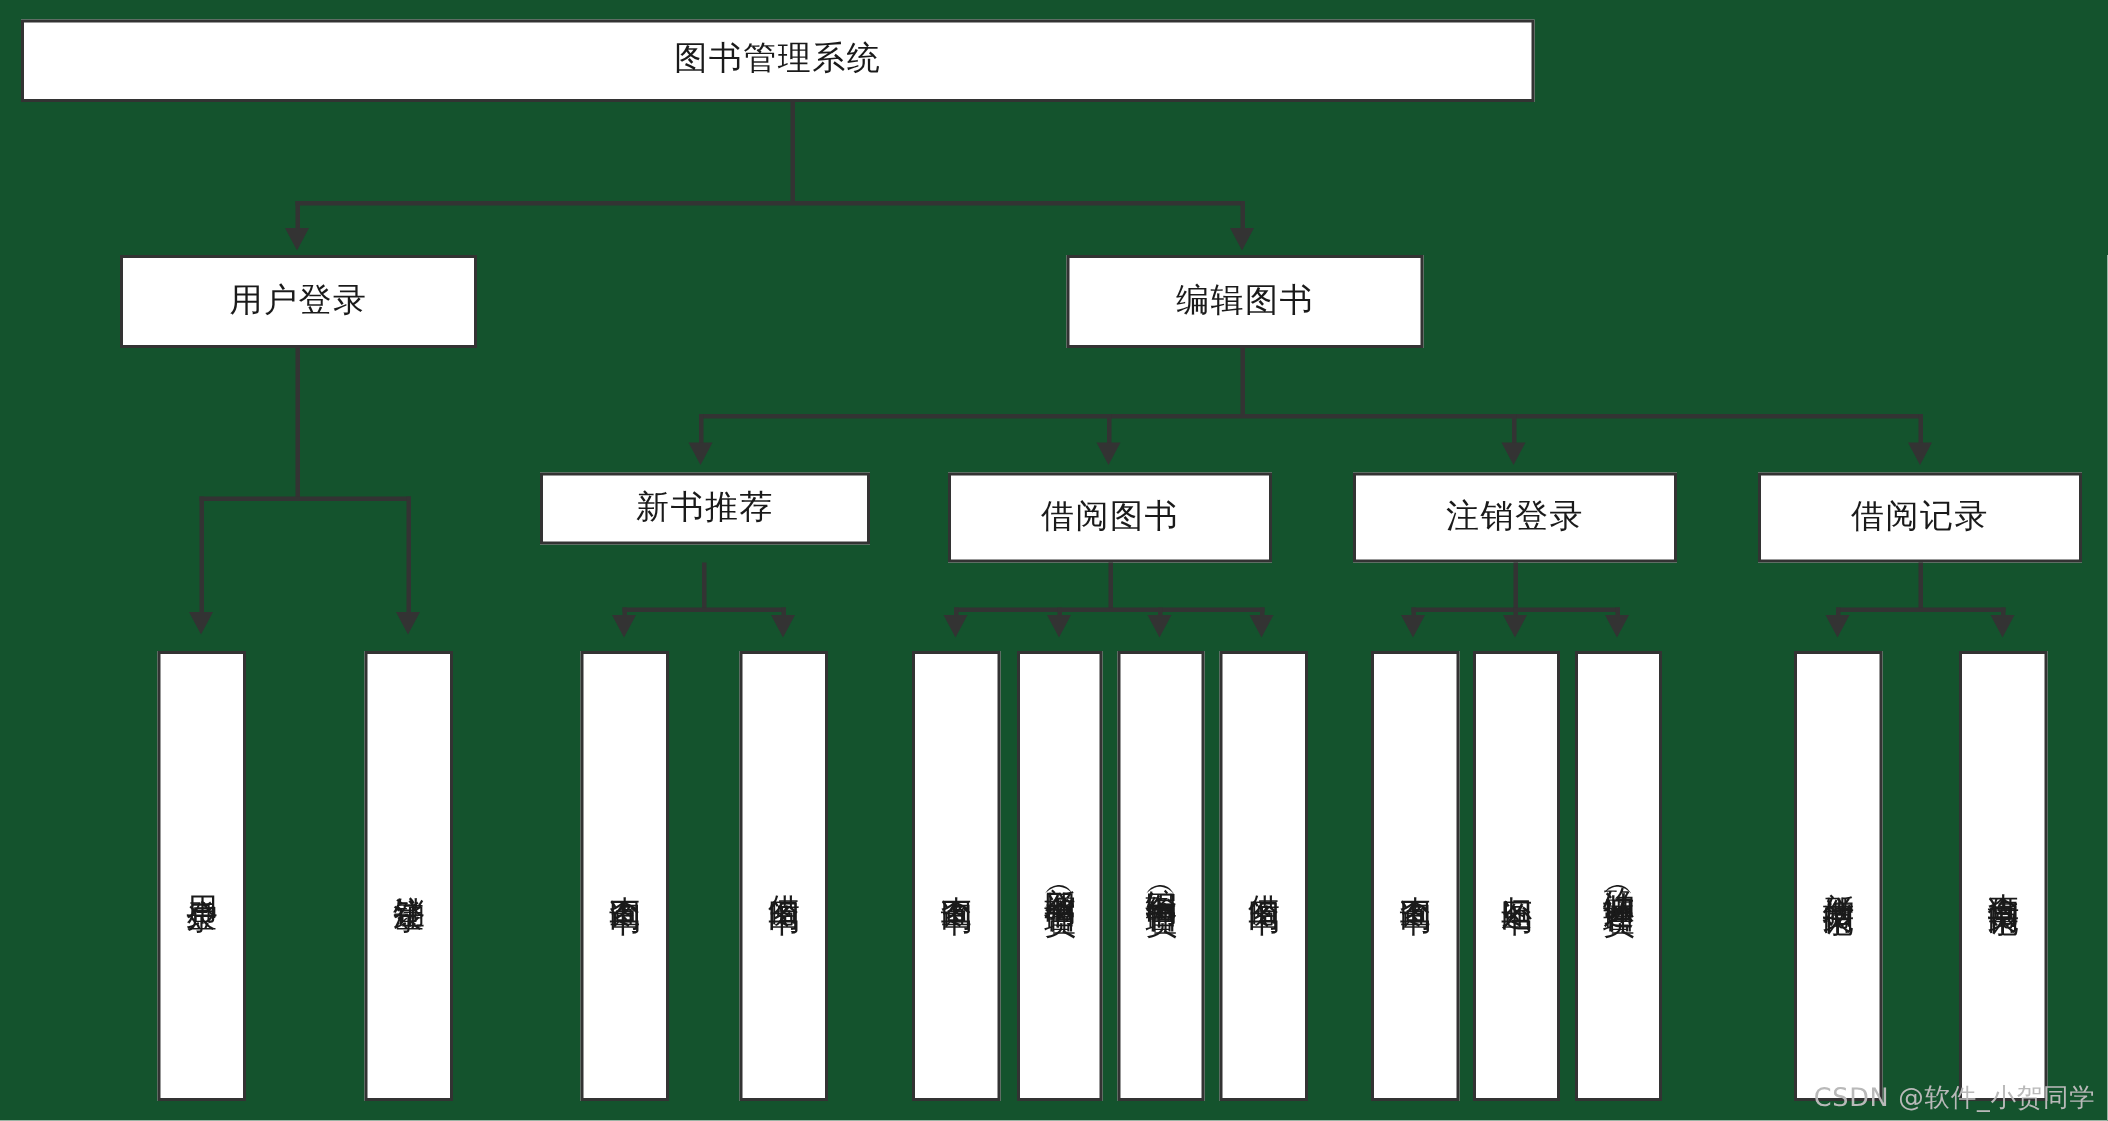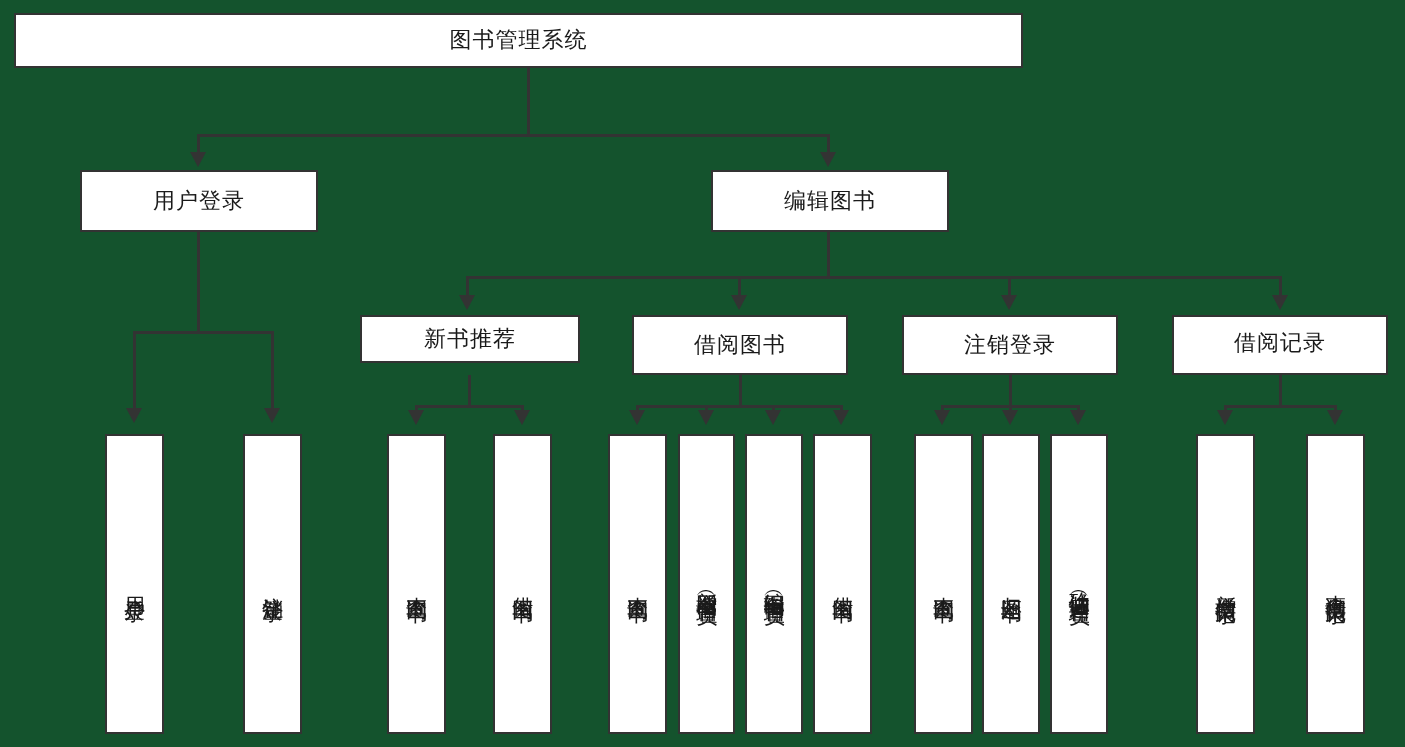--- a/index.html
+++ b/index.html
@@ -128,21 +128,21 @@
 
   <div class="node horiz" style="left:360px; top:315px; width:220px; height:48px;">
     <span>新书推荐</span>
   </div>
   <div class="node horiz" style="left:632px; top:315px; width:216px; height:60px;">
     <span>借阅图书</span>
   </div>
   <div class="node horiz" style="left:902px; top:315px; width:216px; height:60px;">
     <span>注销登录</span>
   </div>
-  <div class="node horiz" style="left:1172px; top:315px; width:216px; height:60px;font-family:Liberation Mono, monospace;">
+  <div class="node horiz" style="left:1172px; top:315px; width:216px; height:60px;">
     <span>借阅记录</span>
   </div>
 
   <div class="edge vline" style="left:468px; top:375px; width:3px; height:32px;"></div>
   <div class="edge hline" style="left:415px; top:405px; width:109px; height:3px;"></div>
   <div class="edge vline" style="left:415px; top:405px; width:3px; height:10px;"></div>
   <div class="arrow" style="left:408px; top:410px;"></div>
   <div class="edge vline" style="left:521px; top:405px; width:3px; height:10px;"></div>
   <div class="arrow" style="left:514px; top:410px;"></div>
 
@@ -203,14 +203,15 @@
   <div class="edge vline" style="left:1334px; top:405px; width:3px; height:10px;"></div>
   <div class="arrow" style="left:1327px; top:410px;"></div>
 
   <div class="node vert" style="left:1196px; top:434px; width:59px; height:300px;">
     <span class="vtext">新增借阅记录</span>
   </div>
   <div class="node vert" style="left:1306px; top:434px; width:59px; height:300px;">
     <span class="vtext">查询借阅记录</span>
   </div>
 
+  <div id="watermark">CSDN @软件_小贺同学</div>
 
 </div>
 
 </body></html>

